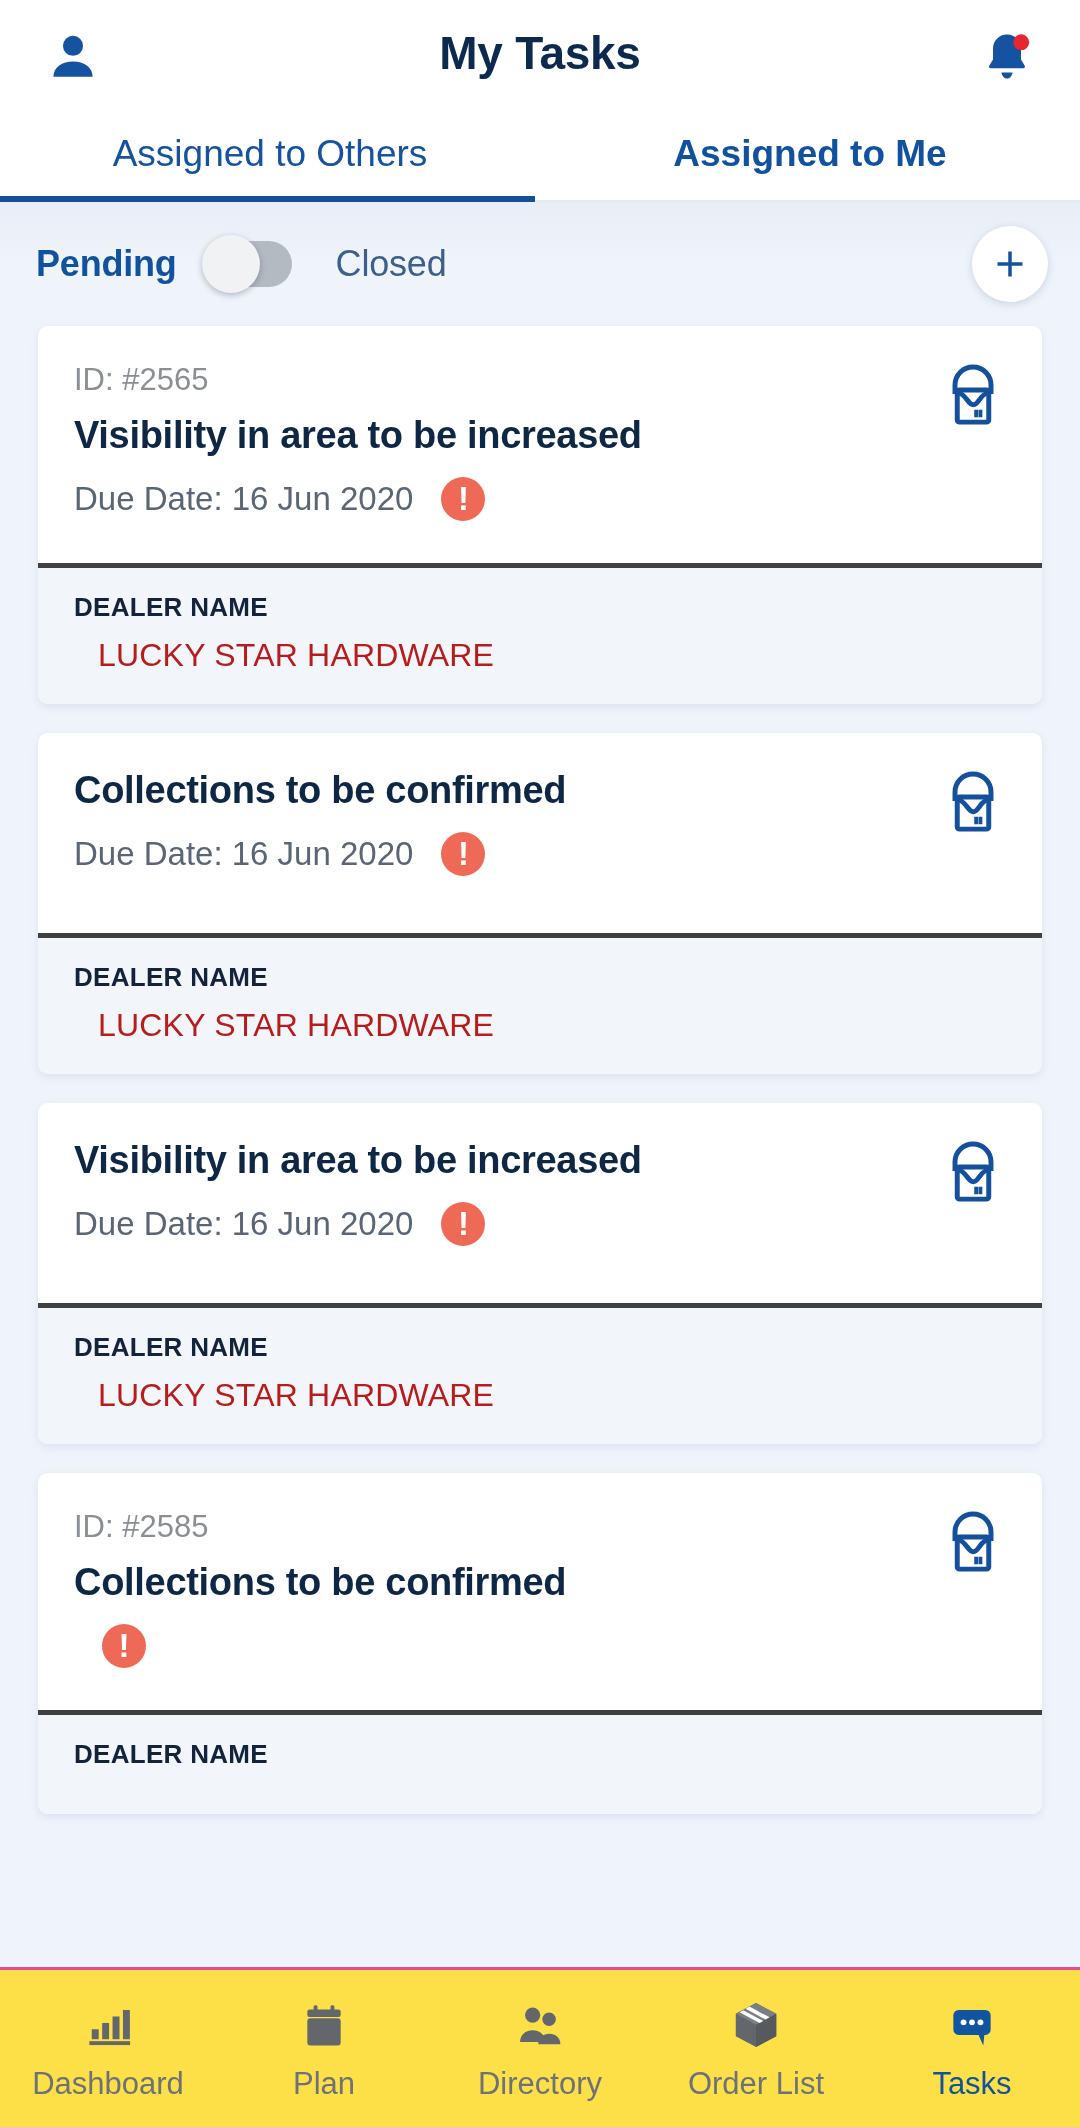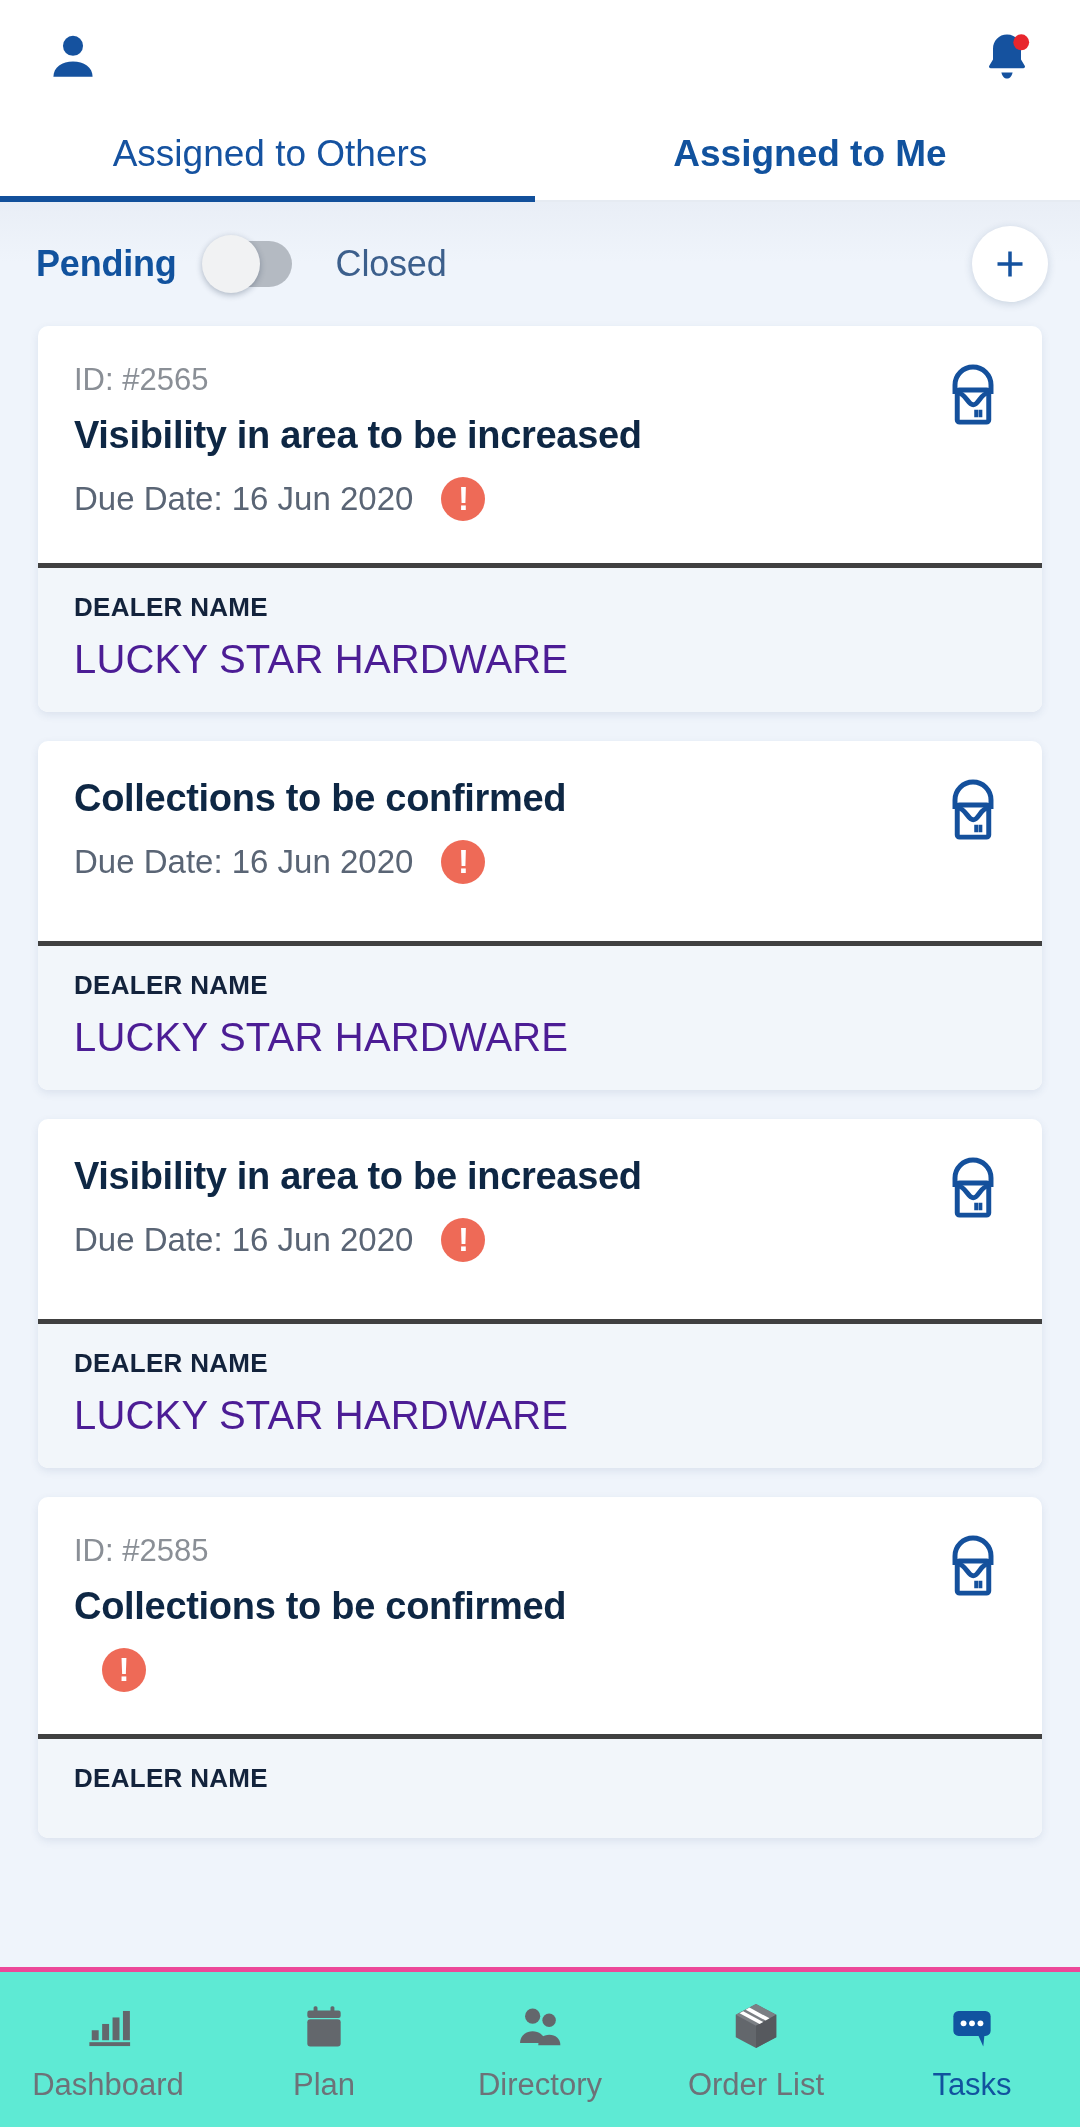--- a/index.html
+++ b/index.html
@@ -199,30 +199,31 @@
     border-top: 5px solid #404040;
   }
   .footer-label {
     font-size: 26px;
     font-weight: 700;
     color: #13233c;
     letter-spacing: 0.3px;
     margin-bottom: 14px;
   }
   .footer-value {
-    font-size: 40px;
-    color: #4c1d95;
+    font-size: 32px;
+    color: #b91c1c;
     letter-spacing: 0.2px;
+    margin-left: 24px;
   }
 
   
   .bottomnav {
     height: 160px;
-    background: #5eead4;
-    border-top: 5px solid #ec4899;
+    background: #fde047;
+    border-top: 3px solid #ec4899;
     display: flex;
     flex: 0 0 auto;
     align-items: center;
   }
   .navitem {
     flex: 1;
     display: flex;
     flex-direction: column;
     align-items: center;
     justify-content: center;
@@ -241,20 +242,21 @@
 
 <div class="phone">
 
   <div class="appbar">
     <div class="icon-btn">
       <svg width="56" height="56" viewBox="0 0 24 24" aria-hidden="true">
         <circle cx="12" cy="7.2" r="4.3" fill="#15529f"></circle>
         <path d="M3.6 20.5c0-4.2 3.8-6.6 8.4-6.6s8.4 2.4 8.4 6.6z" fill="#15529f"></path>
       </svg>
     </div>
+    <div class="appbar-title">My Tasks</div>
     <div class="icon-btn">
       <svg width="56" height="56" viewBox="0 0 24 24" aria-hidden="true">
         <path d="M12 2.4c-3.5 0-6 2.7-6 6.1v4.6l-1.6 2.6c-.3.5 0 1.1.6 1.1h14c.6 0 .9-.6.6-1.1L18 13.1V8.5c0-3.4-2.5-6.1-6-6.1z" fill="#15529f"></path>
         <path d="M9.6 18.6c.3 1.6 1.3 2.6 2.4 2.6s2.1-1 2.4-2.6z" fill="#15529f"></path>
         <circle cx="18.1" cy="5.7" r="3.4" fill="#e8262d"></circle>
       </svg>
     </div>
   </div>
 
   <div class="tabbar">

